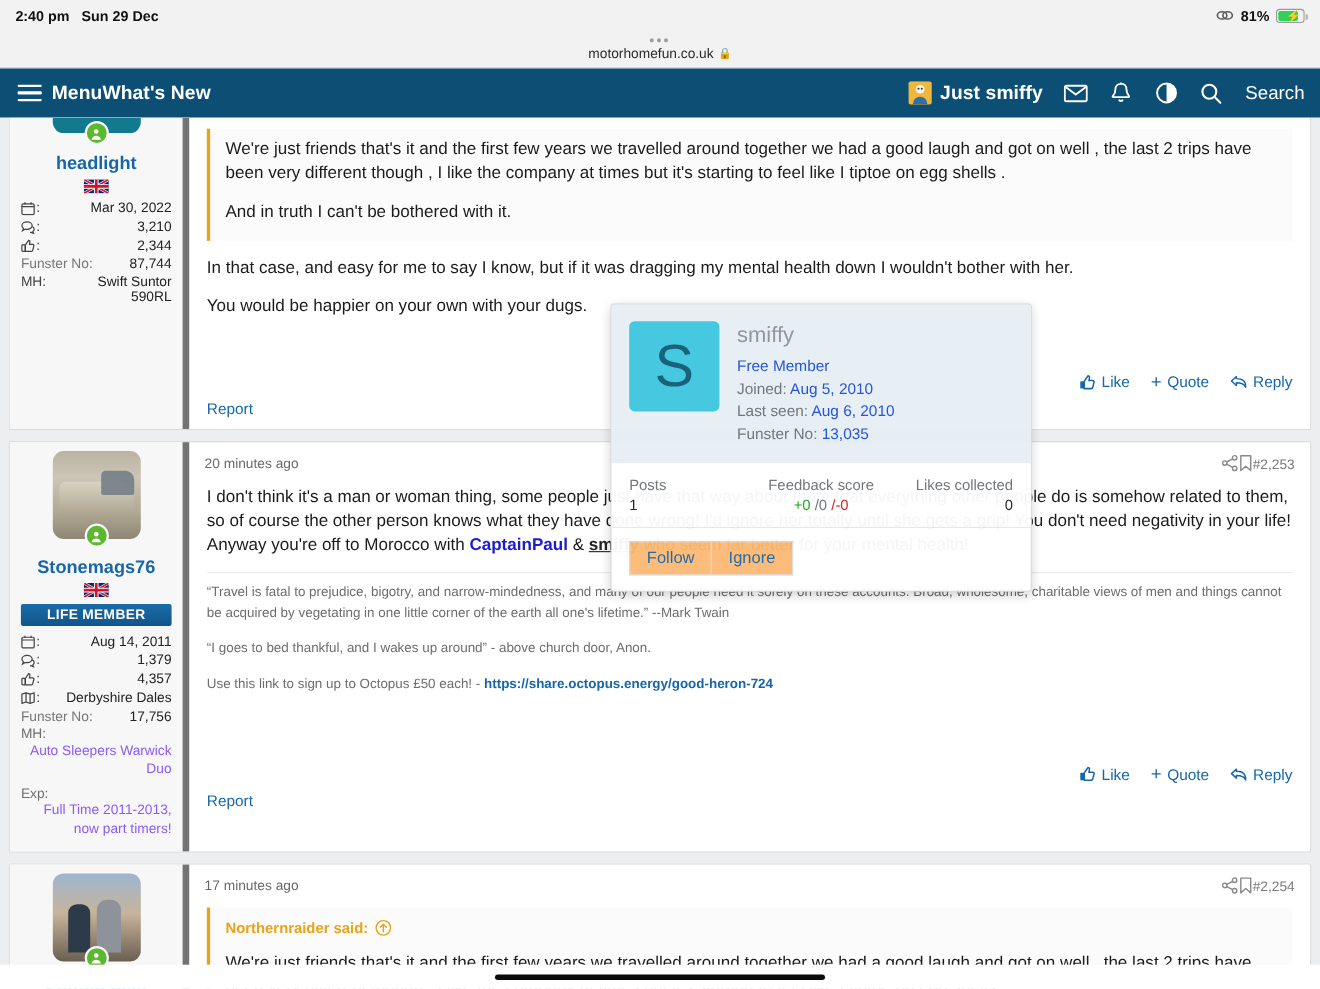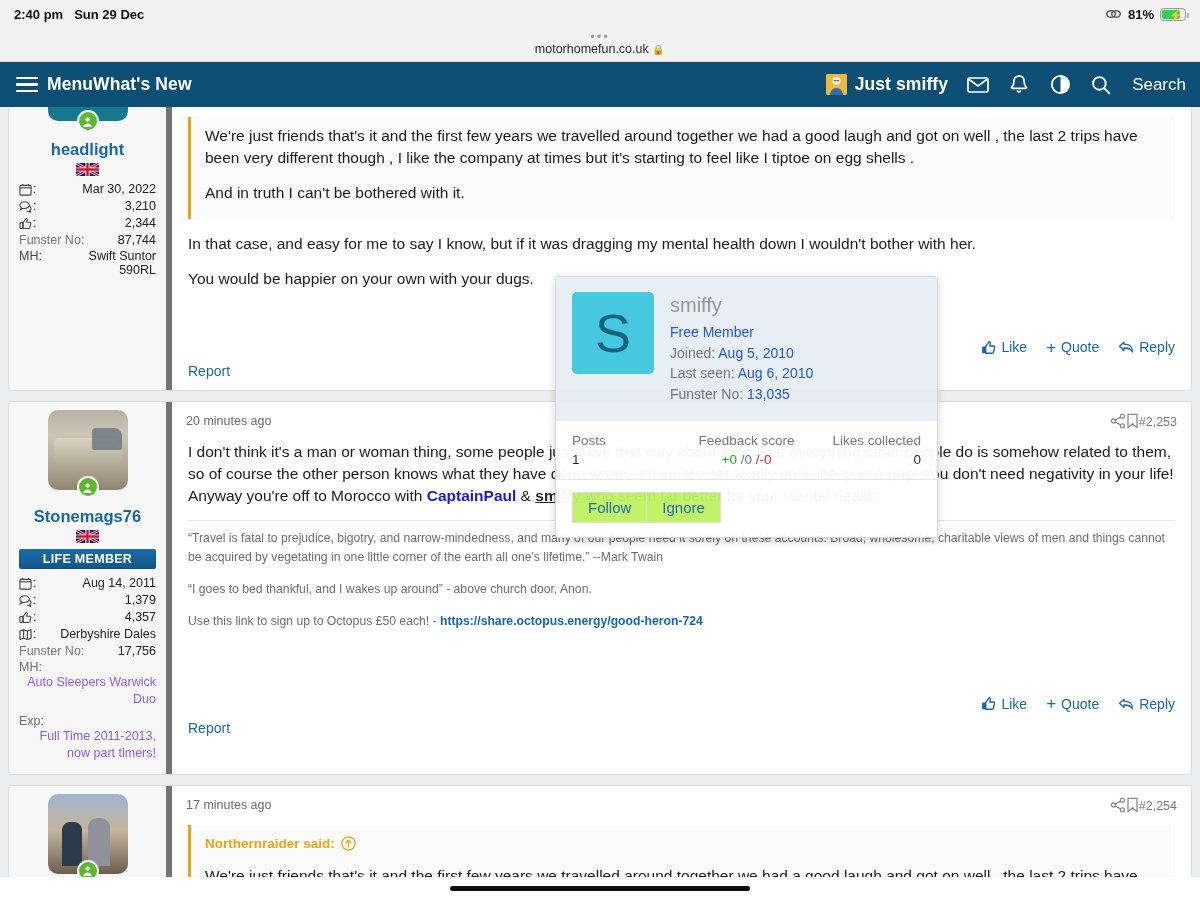--- a/index.html
+++ b/index.html
@@ -224,21 +224,21 @@
     border-bottom:1px solid #e6e6e6;
   }
   .mc-stat { flex:1 1 33%; text-align:center; }
   .mc-stat:first-child { text-align:left; }
   .mc-stat:last-child { text-align:right; }
   .mc-stat .lab { font-size:13.5px; color:#6d7174; margin-bottom:4px; }
   .mc-stat .num { font-size:13.5px; color:#1d1d1d; }
   .pos { color:#19a319; } .neg { color:#d11c1c; } .neu { color:#6d7174; }
   .mc-actions { display:flex; padding: 12px 16px 14px 16px; gap:0; }
   .mc-btn {
-    border:1px solid #dcdcdc; background:#bef264; color:#1767a8;
+    border:1px solid #dcdcdc; background:#fdba74; color:#1767a8;
     font-size:15px; padding: 6px 15px; cursor:pointer;
     font-family:"Liberation Sans", sans-serif;
   }
   .mc-btn + .mc-btn { border-left:none; }
 
   
   .home-ind {
     position:absolute; left:50%; transform:translateX(-50%);
     bottom: 8px; width: 300px; height: 5px; background:#0b0b0b; border-radius:3px;
   }

